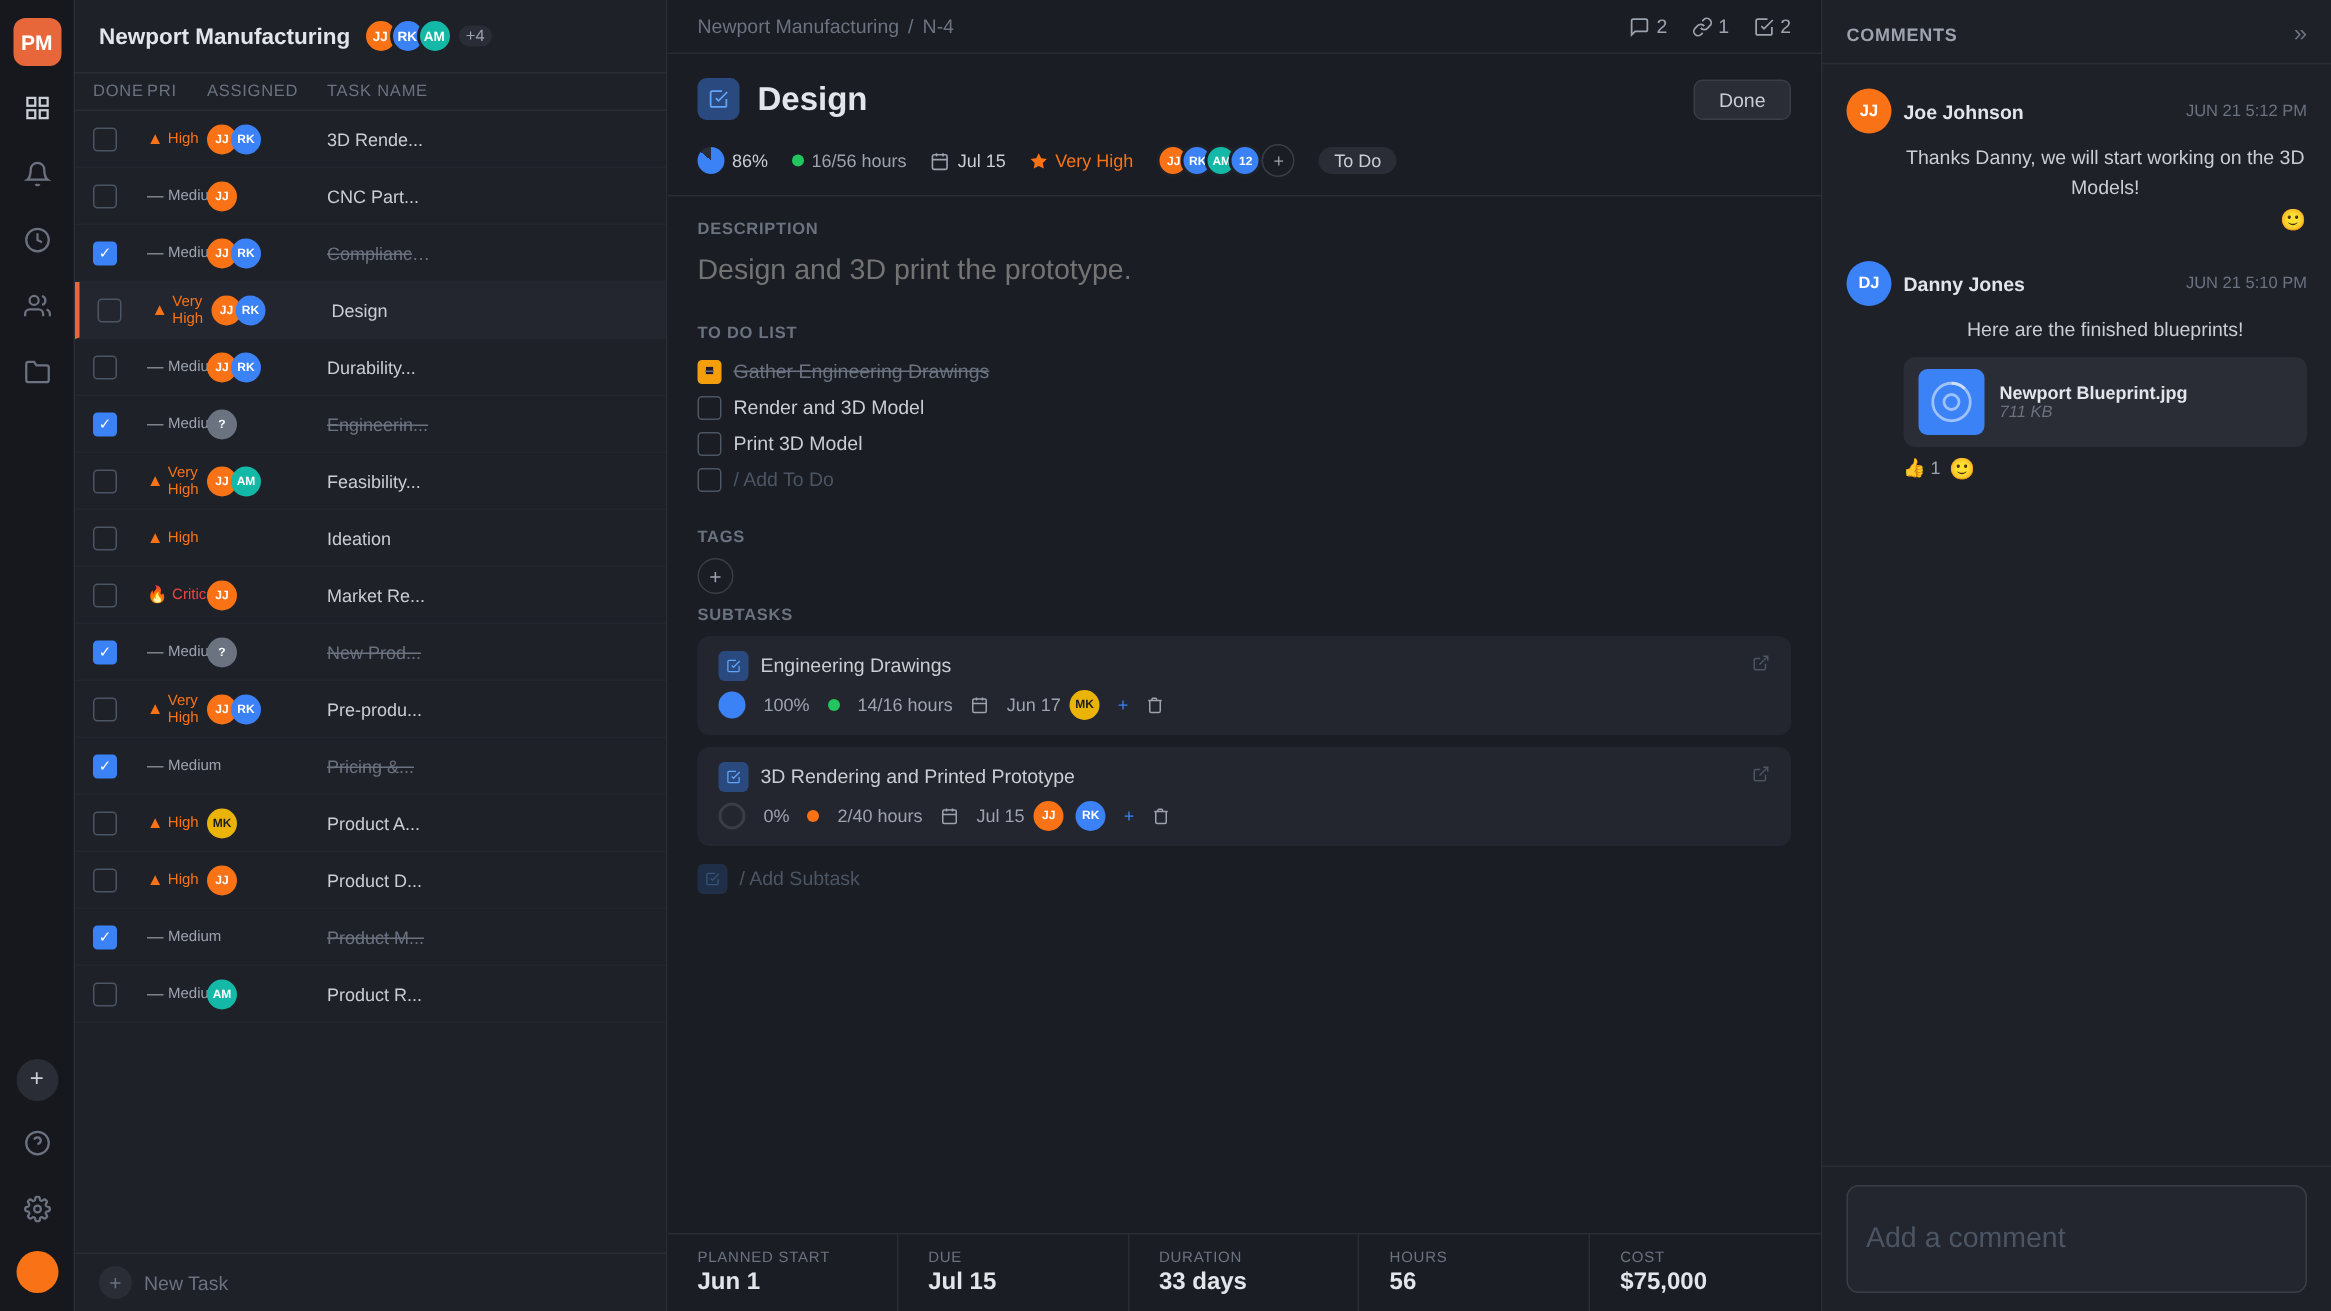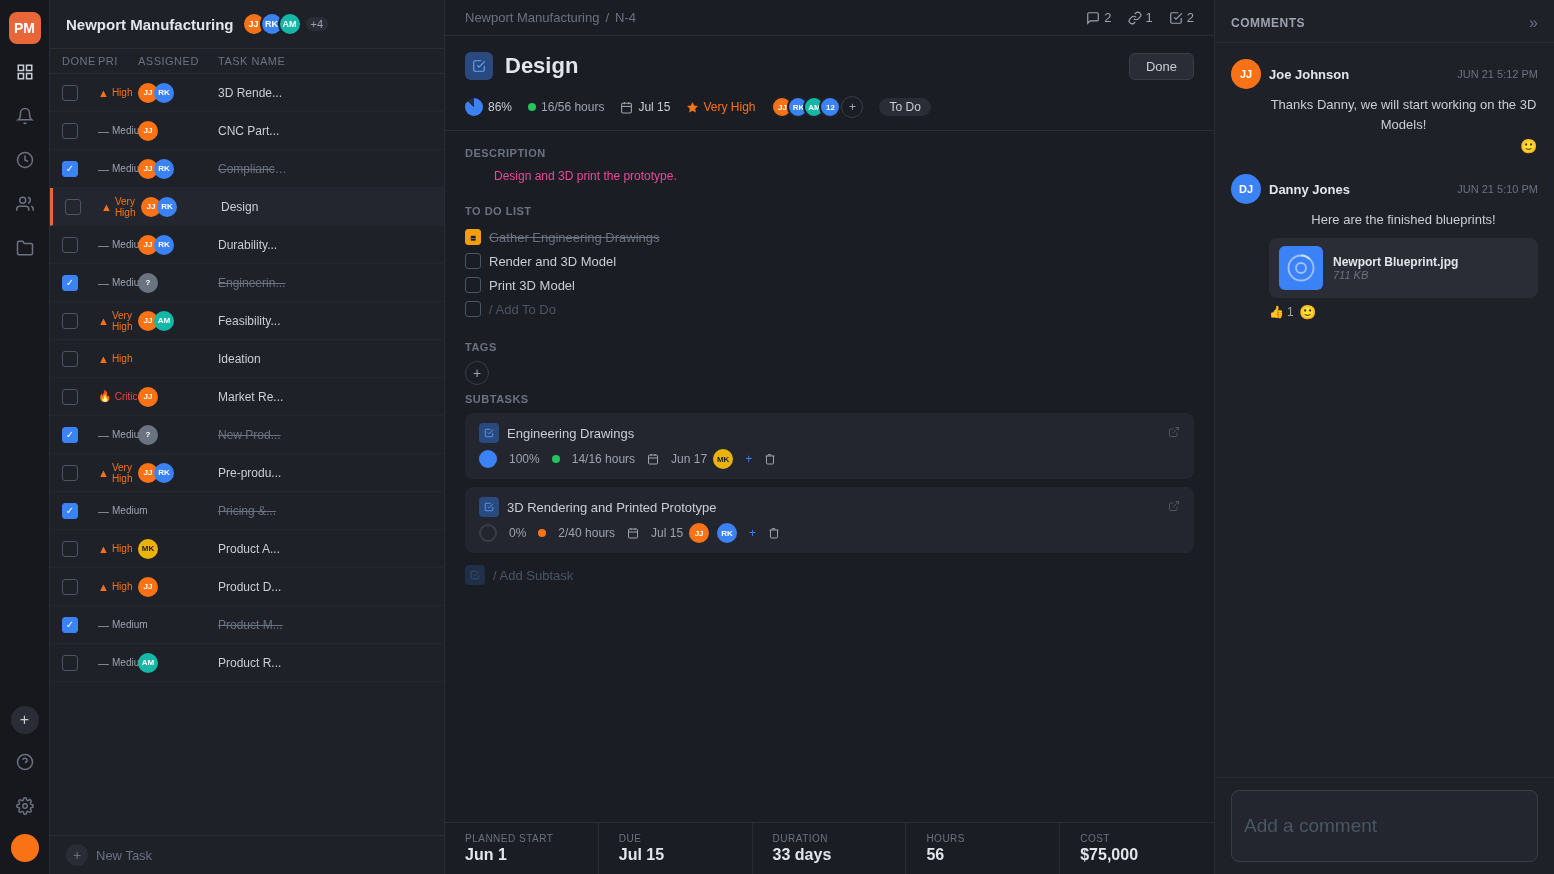--- a/index.html
+++ b/index.html
@@ -145,21 +145,21 @@
       background: conic-gradient(#3b82f6 86%, #2a2d35 86%);
       display: inline-block;
     }
     .dot { width: 8px; height: 8px; border-radius: 50%; background: #22c55e; display: inline-block; }
     .priority-chip { display: flex; align-items: center; gap: 4px; color: #f97316; font-size: 12px; }
     .status-chip { padding: 2px 10px; background: #2a2d35; border-radius: 12px; font-size: 12px; color: #c9cdd4; }
 
     .task-body { flex: 1; overflow-y: auto; padding: 16px 20px; }
 
     .section-label { font-size: 11px; color: #6b7280; text-transform: uppercase; letter-spacing: 0.5px; margin-bottom: 8px; font-weight: 600; }
-    .description-text { font-size: 12px; color: #ec4899; margin-bottom: 20px; line-height: 1.5; margin-left: 29px; }
+    .description-text { font-size: 19px; color: #737373; margin-bottom: 20px; line-height: 1.5; }
 
     .todo-list { margin-bottom: 20px; }
     .todo-item { display: flex; align-items: center; gap: 8px; padding: 4px 0; font-size: 13px; color: #c9cdd4; }
     .todo-item.done { color: #6b7280; text-decoration: line-through; }
     .todo-check { width: 16px; height: 16px; border: 1.5px solid #4b5563; border-radius: 3px; flex-shrink: 0; display: flex; align-items: center; justify-content: center; }
     .todo-check.done-check { background: #f59e0b; border-color: #f59e0b; color: #1a1d23; font-size: 10px; }
     .add-todo { display: flex; align-items: center; gap: 8px; padding: 4px 0; color: #4b5563; font-size: 13px; cursor: pointer; }
 
     .tags-section { margin-bottom: 8px; }
     .add-tag-btn { width: 24px; height: 24px; border: 1px solid #3a3d45; border-radius: 50%; display: flex; align-items: center; justify-content: center; color: #9ca3af; cursor: pointer; font-size: 14px; }

